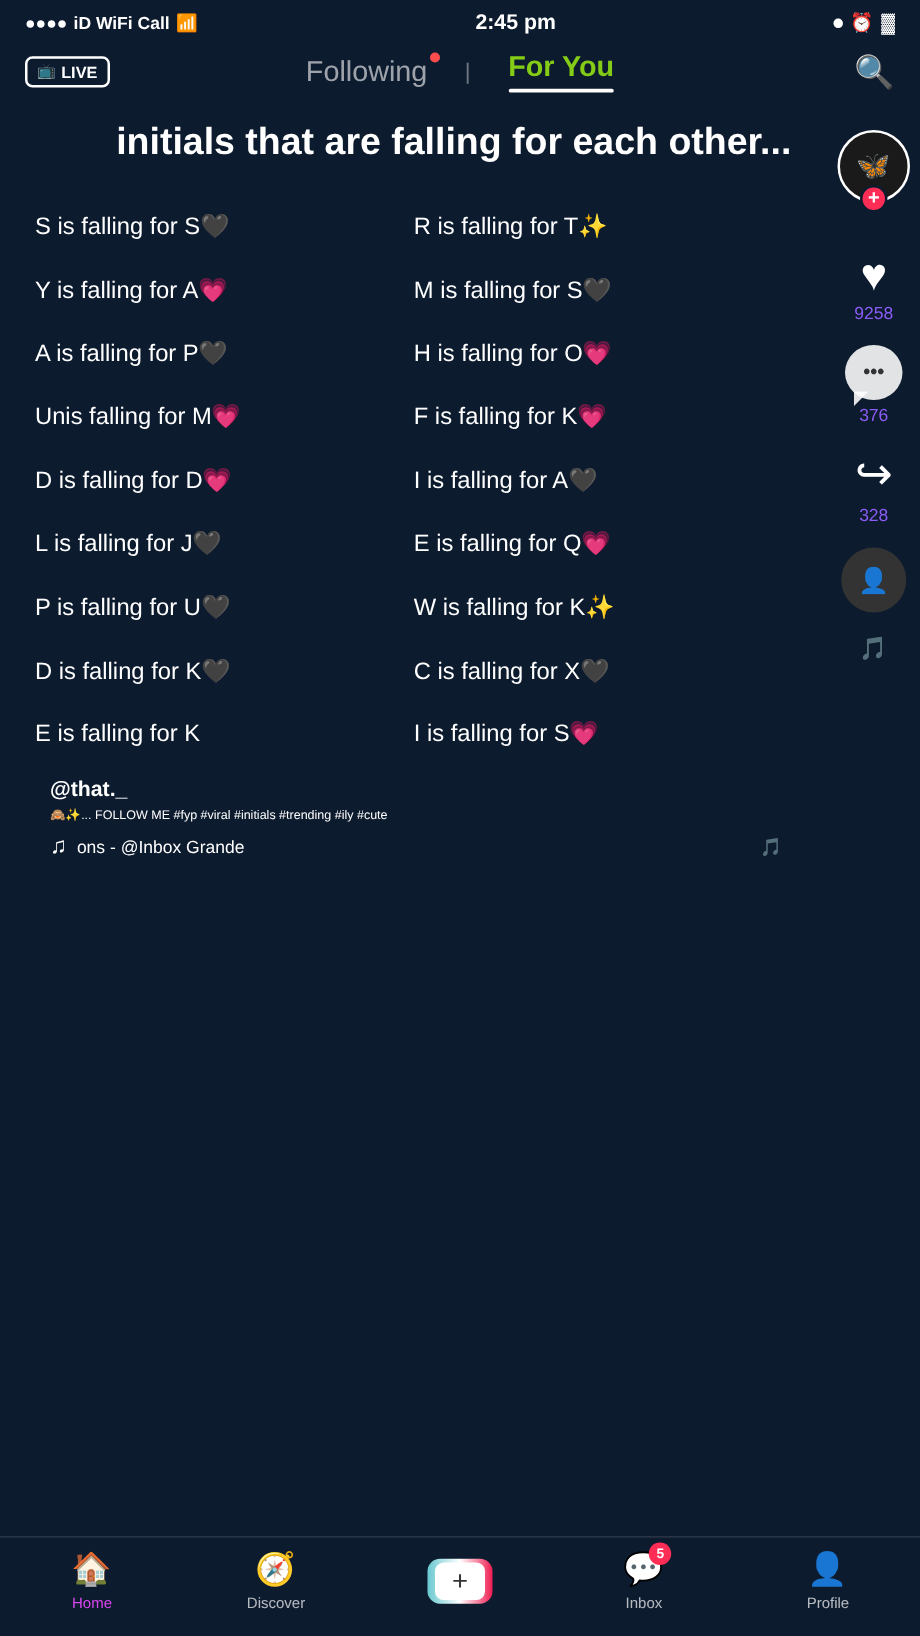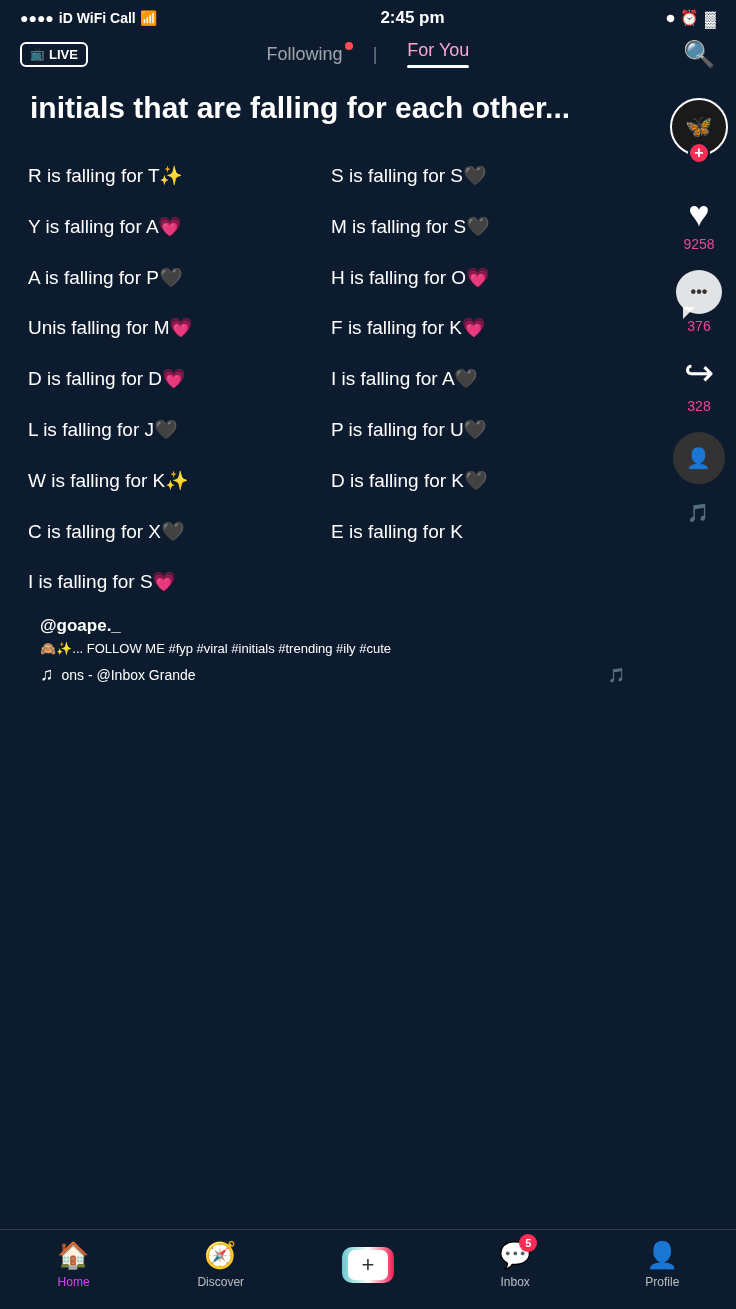--- a/index.html
+++ b/index.html
@@ -44,29 +44,29 @@
       border-radius: 6px;
       padding: 3px 8px;
       font-size: 13px;
       font-weight: 700;
       display: flex;
       align-items: center;
       gap: 4px;
     }
     .nav-tabs { display: flex; gap: 30px; align-items: center; }
     .nav-tab {
-      font-size: 18px;
+      font-size: 23px;
       font-weight: 500;
       color: rgba(255,255,255,0.6);
       cursor: pointer;
       position: relative;
     }
     .nav-tab.active {
-      color: #f9a8d4;
-      font-weight: 400;
+      color: #84cc16;
+      font-weight: 700;
     }
     .nav-tab.active::after {
       content: '';
       display: block;
       width: 100%;
       height: 3px;
       background: white;
       border-radius: 2px;
       margin-top: 4px;
     }
@@ -84,21 +84,21 @@
       cursor: pointer;
     }
 
     
     .main-content {
       padding: 10px 30px 10px 20px;
       position: relative;
     }
 
     .video-title {
-      text-align: left;
+      text-align: center;
       font-size: 30px;
       font-weight: 700;
       line-height: 1.3;
       margin-bottom: 24px;
       padding: 0 10px;
     }
 
     .initials-grid {
       display: grid;
       grid-template-columns: 1fr 1fr;
@@ -150,35 +150,35 @@
 
     .action-btn {
       display: flex;
       flex-direction: column;
       align-items: center;
       gap: 4px;
     }
     .action-count {
       font-size: 14px;
       font-weight: 500;
-      color: #ec4899;
+      color: #8b5cf6;
     }
 
     
     .bottom-overlay {
       padding: 8px 20px 8px;
       padding-right: 80px;
     }
     .creator-handle {
       font-size: 17px;
       font-weight: 700;
       margin-bottom: 4px;
     }
     .caption-text {
-      font-size: 13px;
+      font-size: 10px;
       line-height: 1.4;
       margin-bottom: 6px;
     }
     .music-bar {
       display: flex;
       align-items: center;
       gap: 8px;
       font-size: 14px;
     }
     .music-note { font-size: 18px; }
@@ -324,41 +324,42 @@
       <span class="action-count">328</span>
     </div>
 
     <div class="music-avatar" style="position:relative;bottom:auto;right:auto;">👤</div>
     <div style="font-size:18px;">🎵</div>
   </div>
 
   <div class="video-title">initials that are falling for each other...</div>
 
   <div class="initials-grid">
+    <div class="initials-item">S is falling for S🖤</div>
     <div class="initials-item">R is falling for T✨</div>
-    <div class="initials-item">S is falling for S🖤</div>
     <div class="initials-item">Y is falling for A💗</div>
     <div class="initials-item">M is falling for S🖤</div>
     <div class="initials-item">A is falling for P🖤</div>
     <div class="initials-item">H is falling for O💗</div>
     <div class="initials-item">Unis falling for M💗</div>
     <div class="initials-item">F is falling for K💗</div>
     <div class="initials-item">D is falling for D💗</div>
     <div class="initials-item">I is falling for A🖤</div>
     <div class="initials-item">L is falling for J🖤</div>
+    <div class="initials-item">E is falling for Q💗</div>
     <div class="initials-item">P is falling for U🖤</div>
     <div class="initials-item">W is falling for K✨</div>
     <div class="initials-item">D is falling for K🖤</div>
     <div class="initials-item">C is falling for X🖤</div>
     <div class="initials-item">E is falling for K</div>
     <div class="initials-item">I is falling for S💗</div>
   </div>
 
   <div class="bottom-overlay">
-    <div class="creator-handle">@goape._</div>
+    <div class="creator-handle">@that._</div>
     <div class="caption-text">🙈✨... FOLLOW ME #fyp #viral #initials #trending #ily #cute</div>
     <div class="music-bar">
       <span class="music-note">♫</span>
       <span>ons - @Inbox Grande</span>
       <span style="margin-left:auto;">🎵</span>
     </div>
   </div>
 </div>
 
 <div style="height: 90px;"></div>

